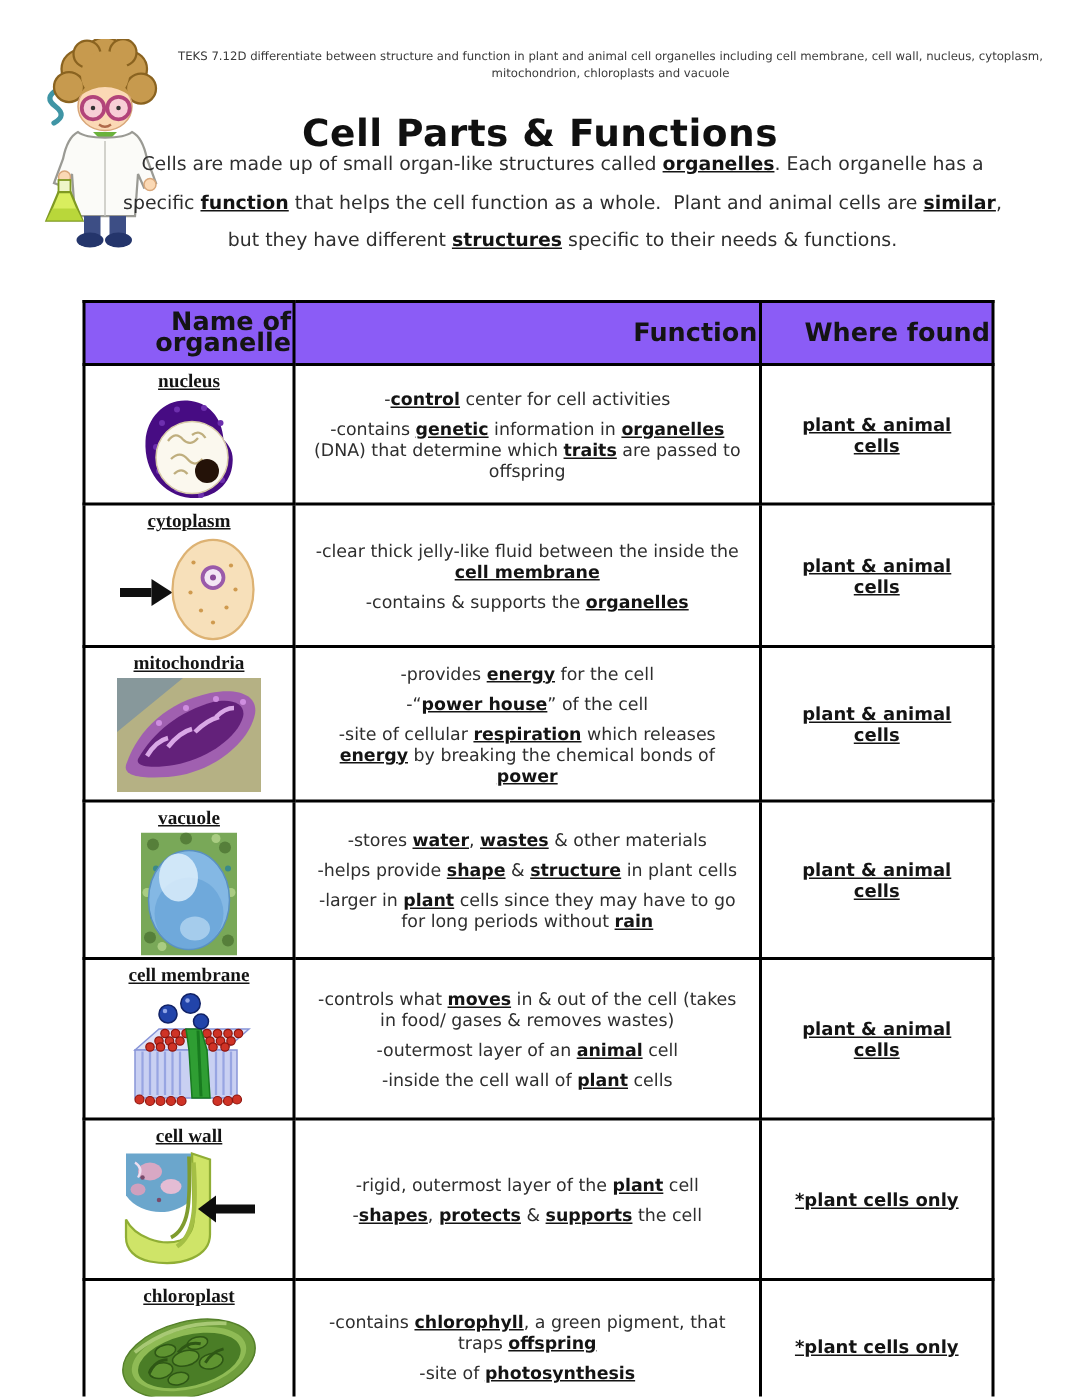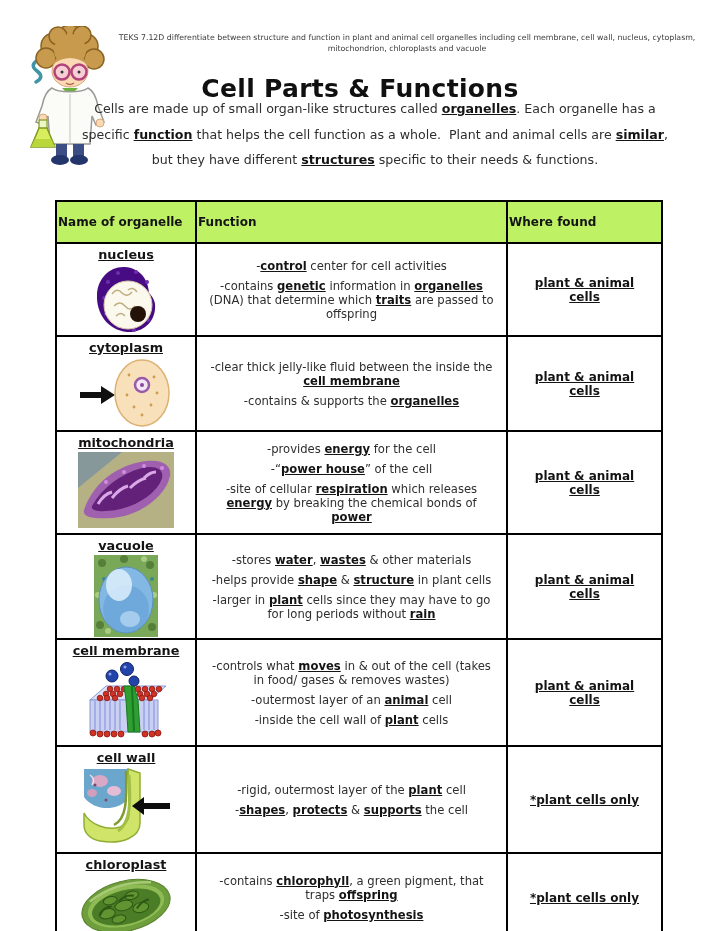--- a/index.html
+++ b/index.html
@@ -21,24 +21,24 @@
     font-size:12.6px;line-height:25.5px;text-align:center;color:#2e2e2e;
   }
   .kw{font-weight:bold;text-decoration:underline;color:#141414;}
   .scientist{position:absolute;top:26px;left:10px;}
   table.main{
     position:absolute;top:200px;left:55px;width:606px;
     border-collapse:collapse;table-layout:fixed;
   }
   table.main th,table.main td{border:2px solid #000;}
   table.main th{
-    background:#bef264;color:#141414;font-size:12px;font-weight:bold;
-    height:38px;line-height:14px;text-align:left;
-  }
-  td.name-cell{vertical-align:top;text-align:center;padding-top:3px;}
+    background:#8b5cf6;color:#141414;font-size:17px;font-weight:bold;
+    height:38px;line-height:14px;text-align:right;
+  }
+  td.name-cell{vertical-align:top;text-align:center;padding-top:3px;font-family:Liberation Serif, serif;}
   .organelle-name{font-weight:bold;text-decoration:underline;font-size:12.8px;color:#141414;}
   .art{margin-top:2px;line-height:0;}
   td.fn-cell{vertical-align:middle;text-align:center;font-size:11.6px;line-height:14px;padding:2px 12px;color:#2e2e2e;}
   .fn-line{margin:6px 0;}
   td.where-cell{
     vertical-align:middle;text-align:center;font-size:12px;font-weight:bold;
     text-decoration:underline;color:#141414;padding:0 10px;
   }
   tbody.rows tr:nth-child(1){height:88px;}
   tbody.rows tr:nth-child(2){height:75px;}

